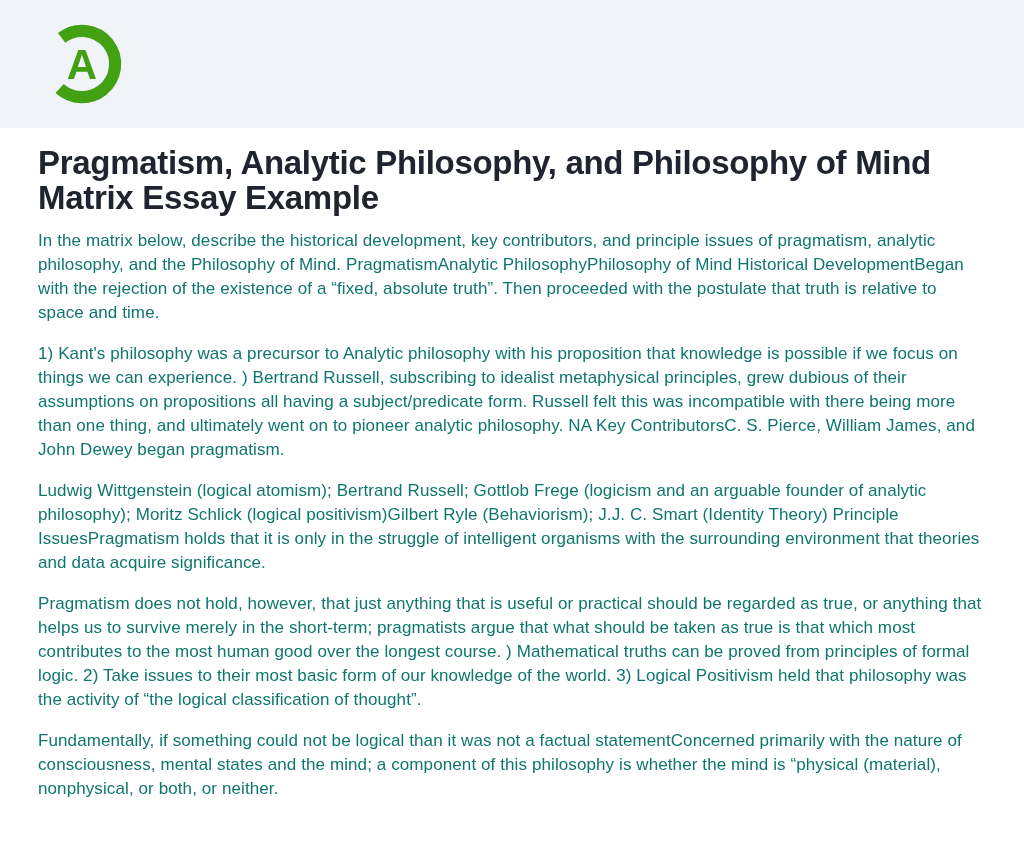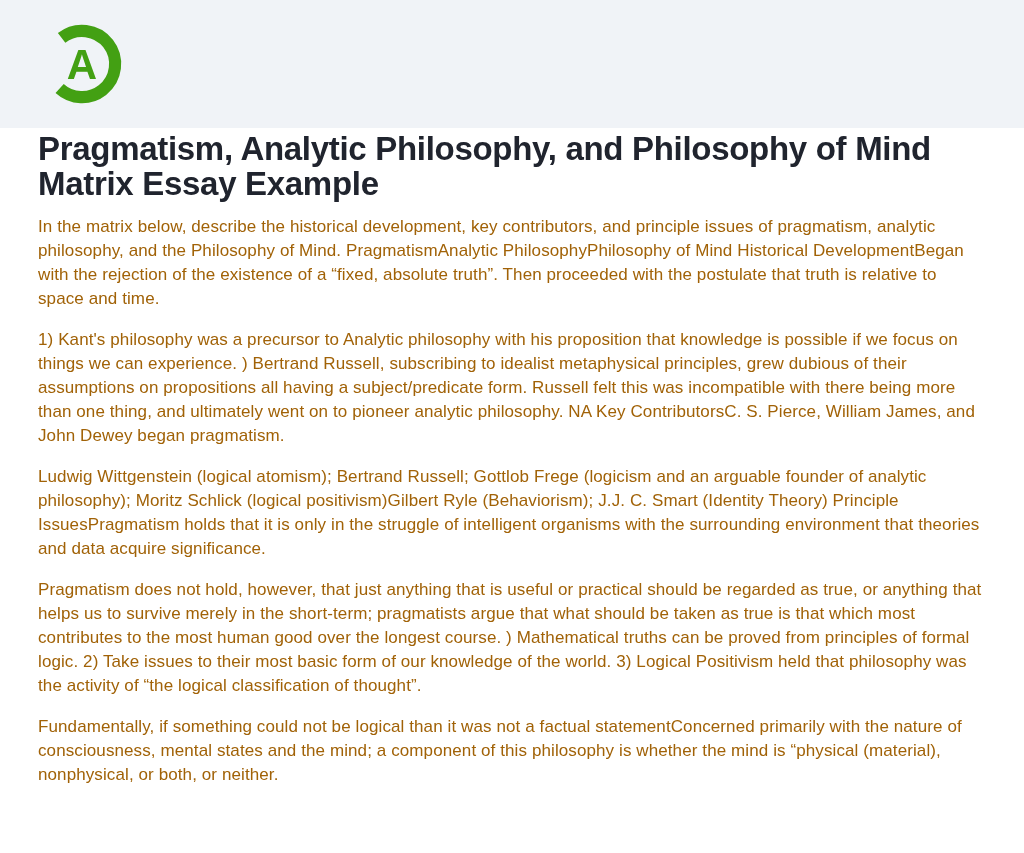--- a/index.html
+++ b/index.html
@@ -31,35 +31,35 @@
     color: #2e5e9e;
     font-size: 16px;
     margin-top: 14px;
     line-height: 1;
     letter-spacing: 0.1px;
     text-decoration: none;
     cursor: pointer;
   }
   .logo-wrap { width: 84px; height: 86px; flex: 0 0 auto; }
   .content {
-    padding: 3px 40px 0 38px;
+    padding: 17px 40px 0 38px;
   }
   .page-title {
     font-size: 33px;
     line-height: 35px;
     font-weight: 700;
     color: #20242e;
     letter-spacing: -0.3px;
     margin: 0 0 14px 0;
     max-width: 925px;
   }
   .essay p {
     font-size: 17px;
     line-height: 24px;
-    color: #a16207;
+    color: #0f766e;
     letter-spacing: 0.1px;
     margin: 0 0 17px 0;
     max-width: 948px;
   }
 </style>
 </head>
 <body>
 
 <header class="header">
   <div class="logo-wrap">

